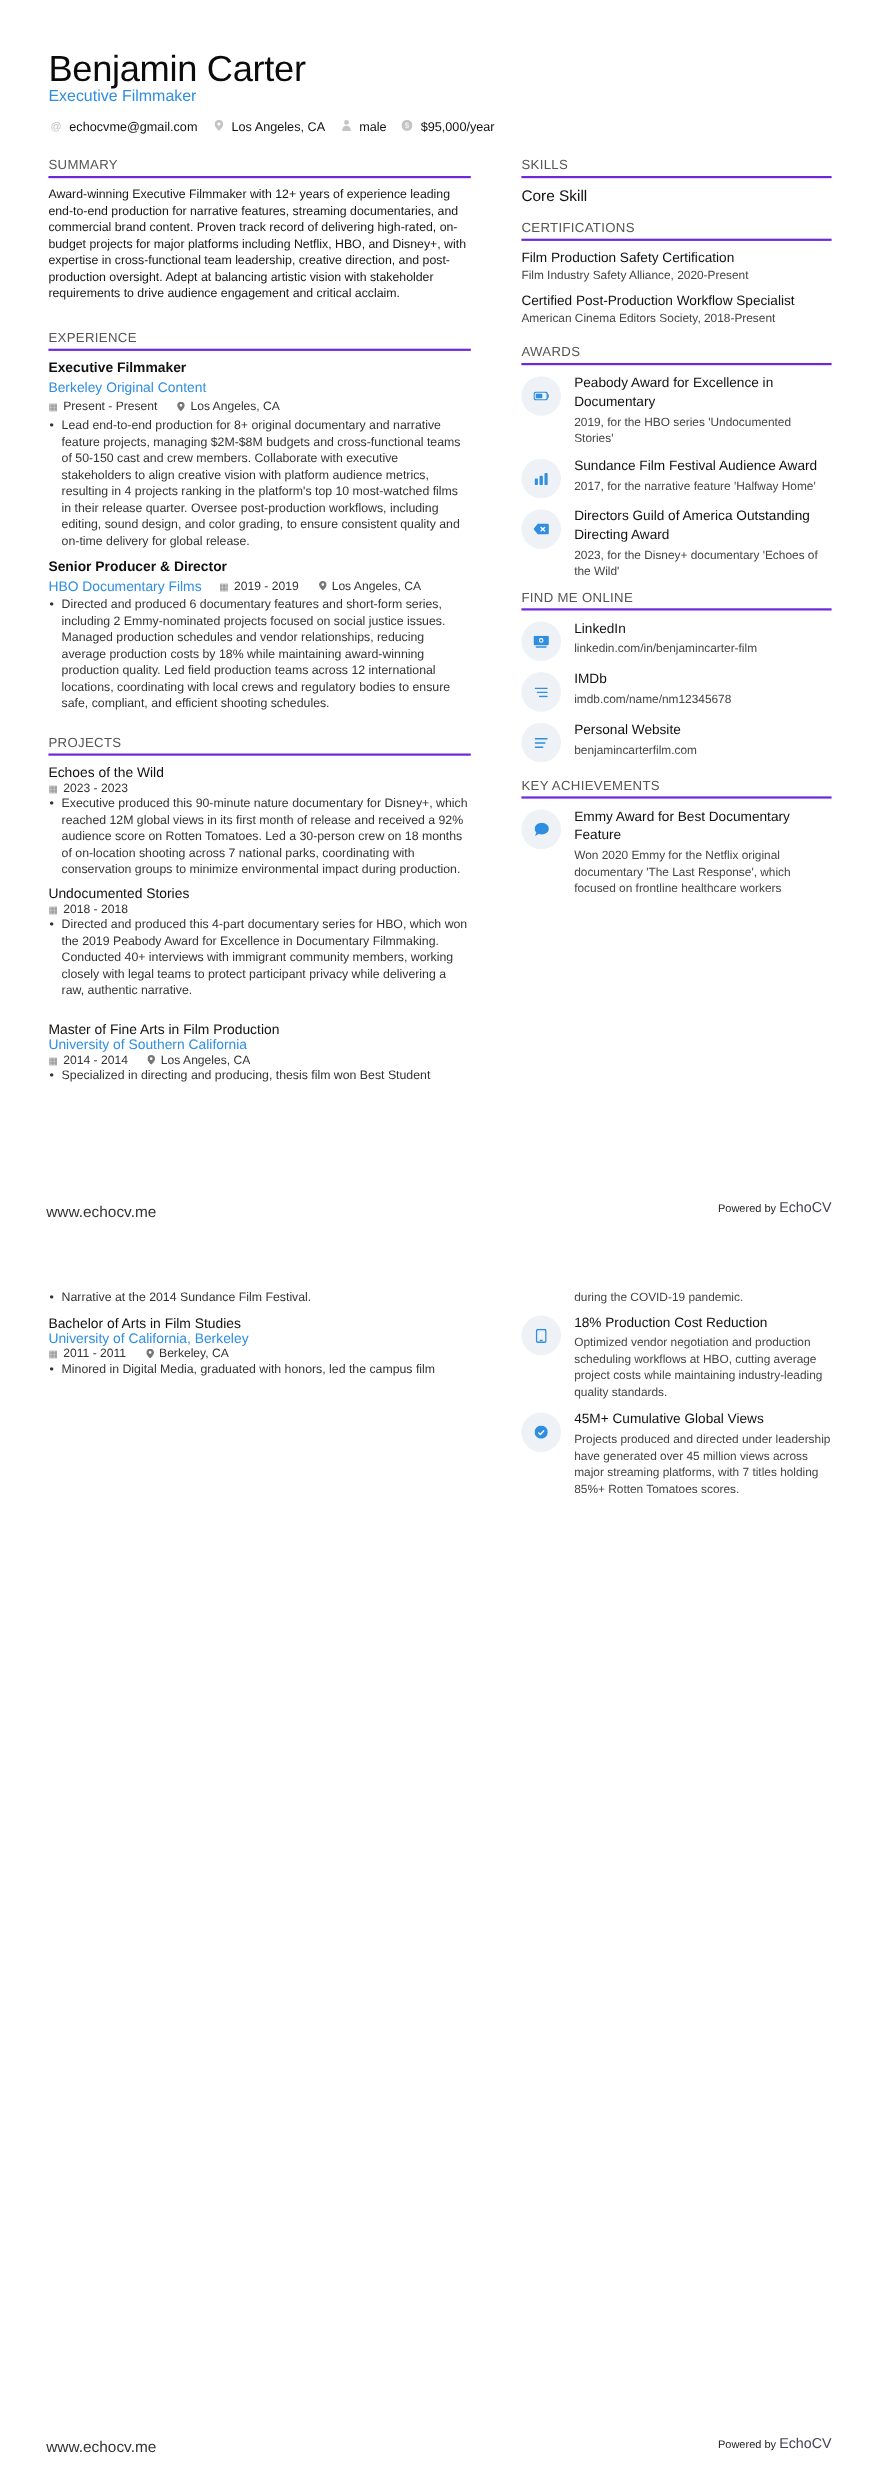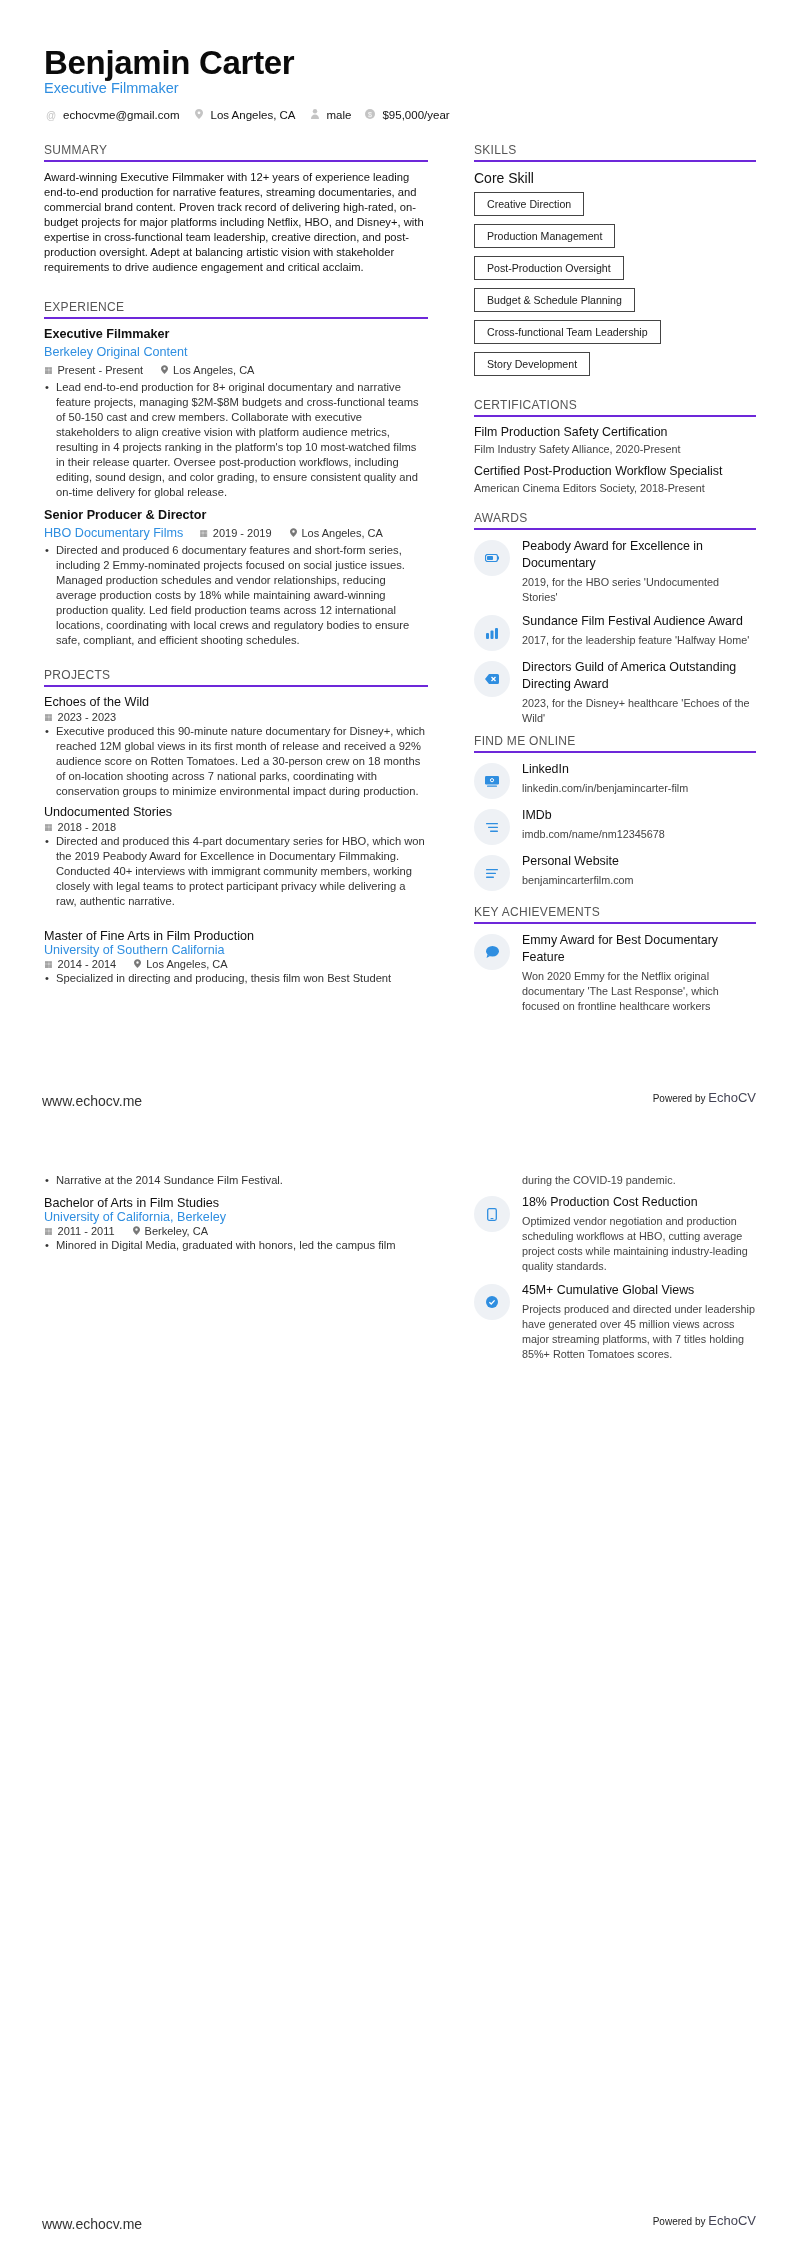--- a/index.html
+++ b/index.html
@@ -4,21 +4,21 @@
 <style>
   * { box-sizing: border-box; margin: 0; padding: 0; }
   html, body { width: 794px; background: #fff; }
   body { font-family: "Liberation Sans", "DejaVu Sans", sans-serif; color: #111; position: relative; height: 2246px; overflow: hidden; }
   .page { position: absolute; left: 0; width: 794px; }
   .page1 { top: 0; height: 1123px; }
   .page2 { top: 1123px; height: 1123px; }
   .col-left { position: absolute; left: 44px; width: 384px; }
   .col-right { position: absolute; left: 474px; width: 282px; }
 
-  .name { position: absolute; left: 44px; top: 44px; font-size: 33px; font-weight: bold; color: #0b0b0b; letter-spacing: -0.3px; }
+  .name { position: absolute; left: 44px; top: 44px; font-size: 33px; font-weight: normal; color: #0b0b0b; letter-spacing: -0.3px; }
   .role { position: absolute; left: 44px; top: 80px; font-size: 14.5px; color: #2f8ee0; }
   .contact { position: absolute; left: 46px; top: 109px; display: flex; align-items: center; font-size: 11.5px; color: #111; }
   .contact .ci { display: flex; align-items: center; margin-right: 14px; }
   .contact .ic { color: #c4c4c4; font-size: 10px; margin-right: 7px; width: 10px; text-align: center; }
 
   .sec-title { font-size: 12px; color: #555; letter-spacing: 0.3px; padding-bottom: 3px; border-bottom: 2px solid #6d28d9; margin-bottom: 8px; }
   .summary { font-size: 11.2px; line-height: 15px; color: #151515; }
 
   .job-title { font-size: 12.6px; font-weight: bold; color: #111; margin-bottom: 4px; }
   .company { font-size: 12.6px; color: #2f8ee0; }
@@ -167,28 +167,20 @@
         </div>
         <div class="bullet">Specialized in directing and producing, thesis film won Best Student</div>
       </div>
     </section>
   </div>
 
   <div class="col-right" style="top:143px;">
     <section>
       <div class="sec-title">SKILLS</div>
       <div class="core">Core Skill</div>
-      <div class="skills-wrap">
-        <span class="skill">Creative Direction</span>
-        <span class="skill">Production Management</span>
-        <span class="skill">Post-Production Oversight</span>
-        <span class="skill">Budget &amp; Schedule Planning</span>
-        <span class="skill">Cross-functional Team Leadership</span>
-        <span class="skill">Story Development</span>
-      </div>
     </section>
 
     <section style="margin-top:14px;">
       <div class="sec-title">CERTIFICATIONS</div>
       <div class="cert-title">Film Production Safety Certification</div>
       <div class="cert-sub">Film Industry Safety Alliance, 2020-Present</div>
       <div class="cert-title">Certified Post-Production Workflow Specialist</div>
       <div class="cert-sub">American Cinema Editors Society, 2018-Present</div>
     </section>
 
@@ -210,33 +202,33 @@
       <div class="iconrow">
         <div class="circle">
             <svg width="12" height="11" viewBox="0 0 12 11">
               <rect x="0" y="5" width="3" height="6" rx="1" fill="#2f8ee0"></rect>
               <rect x="4.5" y="2.5" width="3" height="8.5" rx="1" fill="#2f8ee0"></rect>
               <rect x="9" y="0" width="3" height="11" rx="1" fill="#2f8ee0"></rect>
             </svg>
           </div>
         <div>
           <div class="it-title">Sundance Film Festival Audience Award</div>
-          <div class="it-sub">2017, for the leadership feature 'Halfway Home'</div>
+          <div class="it-sub">2017, for the narrative feature 'Halfway Home'</div>
         </div>
       </div>
       <div class="iconrow">
         <div class="circle">
             <svg width="14" height="10" viewBox="0 0 14 10">
               <path d="M4 0h8.5A1.5 1.5 0 0114 1.5v7A1.5 1.5 0 0112.5 10H4L0 5z" fill="#2f8ee0"></path>
               <path d="M6.5 3l4 4M10.5 3l-4 4" stroke="#fff" stroke-width="1.3"></path>
             </svg>
           </div>
         <div>
           <div class="it-title">Directors Guild of America Outstanding Directing Award</div>
-          <div class="it-sub">2023, for the Disney+ healthcare 'Echoes of the Wild'</div>
+          <div class="it-sub">2023, for the Disney+ documentary 'Echoes of the Wild'</div>
         </div>
       </div>
     </section>
 
     <section style="">
       <div class="sec-title">FIND ME ONLINE</div>
       <div class="iconrow">
         <div class="circle">
             <svg width="14" height="11" viewBox="0 0 14 11">
               <rect x="0" y="0" width="14" height="8.5" rx="1.2" fill="#2f8ee0"></rect>

